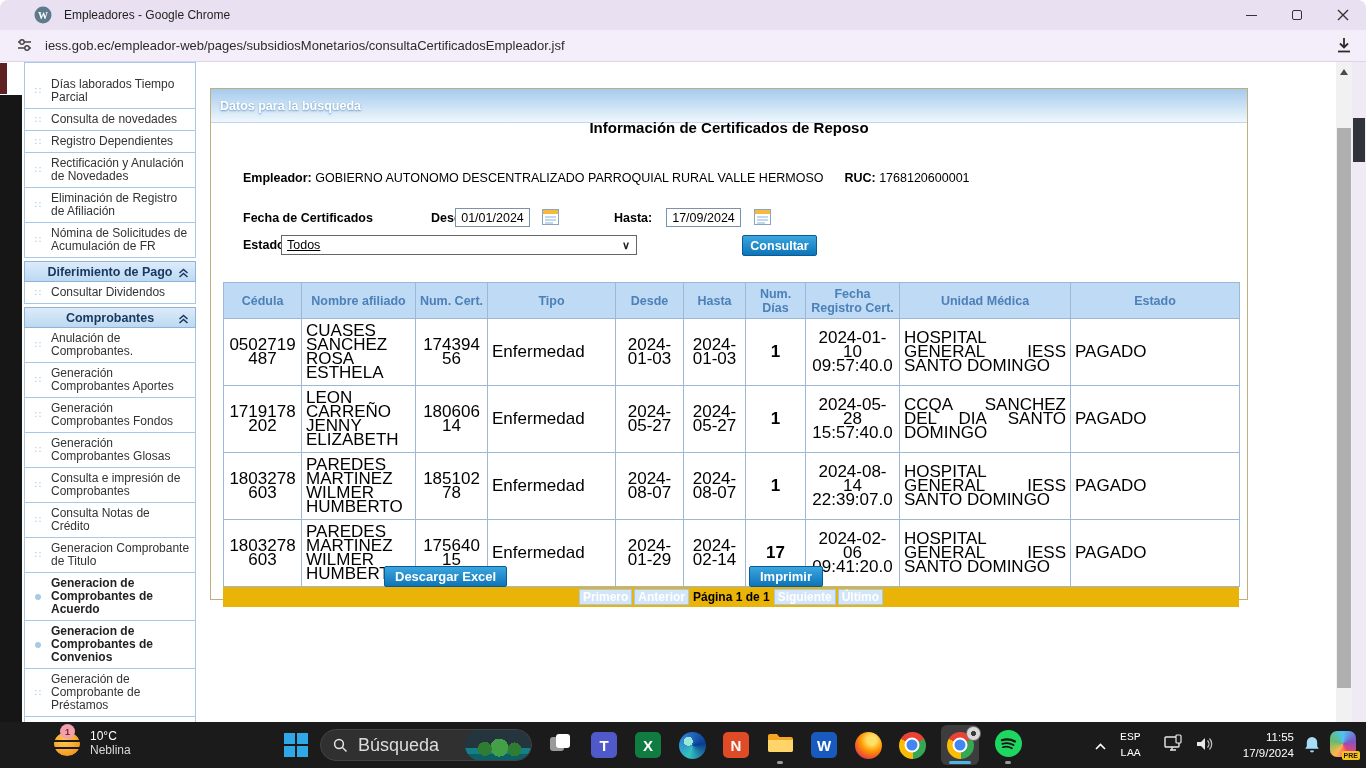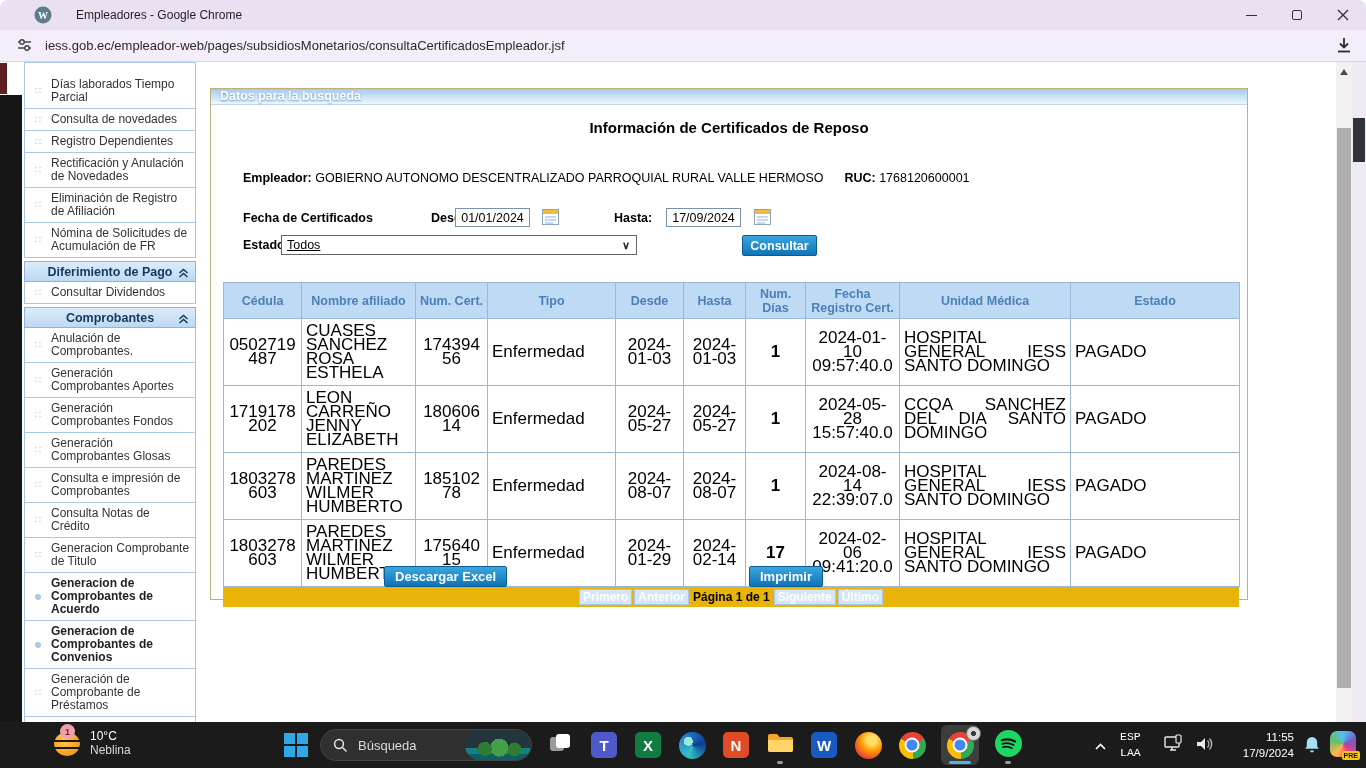--- a/index.html
+++ b/index.html
@@ -4,21 +4,21 @@
 <style>
   * { margin:0; padding:0; box-sizing:border-box; }
   html,body { width:1366px; height:768px; overflow:hidden; background:#000; }
   body { font-family:"Liberation Sans", sans-serif; }
   .screen { position:relative; width:1366px; height:768px; background:#fff; overflow:hidden; }
 
   
   .titlebar { position:absolute; left:0; top:0; width:1366px; height:30px;
     background:#E9E1F1; border-radius:8px 8px 0 0; display:flex; align-items:center; }
   .favicon { width:18px; height:18px; margin-left:34px; flex:0 0 auto; }
-  .win-title { margin-left:24px; font-size:12px; color:#1f1f1f; }
+  .win-title { margin-left:12px; font-size:12px; color:#1f1f1f; }
   .win-controls { position:absolute; right:0; top:0; height:30px; display:flex; }
   .win-btn { width:46px; height:30px; display:flex; align-items:center; justify-content:center; }
   .glyph-min { width:11px; height:0; border-top:1.4px solid #333; }
   .glyph-max { width:10px; height:10px; border:1.4px solid #333; border-radius:2px; }
 
   
   .urlbar { position:absolute; left:0; top:30px; width:1366px; height:32px;
     background:#F3EEF9; border-bottom:1px solid #DDD4E8; display:flex; align-items:center; }
   .url-text { margin-left:12px; font-size:13px; color:#2b2b2b; }
   .tune-wrap { margin-left:16px; display:flex; align-items:center; }
@@ -41,22 +41,22 @@
   .sb-item.bold .sb-label { font-weight:bold; color:#222; }
   .sb-section { display:flex; align-items:center; justify-content:center; position:relative;
     background:linear-gradient(#DDEBFA,#BCD9F2); border:1px solid #8FB4D9; margin-top:3px;
     height:21px; cursor:pointer; }
   .sb-section-label { font-size:12.5px; font-weight:bold; color:#17375E; }
   .sb-collapse { position:absolute; right:6px; top:3px; }
 
   
   .panel { position:absolute; left:210px; top:26px; width:1038px; height:512px;
     background:#fff; border:1px solid #C2AE7A; }
-  .panel-header { height:16px; background:linear-gradient(#A6CBEE,#D8EAF8 70%,#EFF7FD);
-    border-bottom:1px solid #BFD8EE; display:flex; align-items:flex-start; }
+  .panel-header { height:34px; background:linear-gradient(#A6CBEE,#D8EAF8 70%,#EFF7FD);
+    border-bottom:1px solid #BFD8EE; display:flex; align-items:center; }
   .panel-header span { margin-left:9px; font-size:12.5px; font-weight:bold; color:#fff;
     text-shadow:0 1px 2px rgba(90,140,190,.9); }
   .page-title { position:absolute; left:0; top:30px; width:100%; text-align:center;
     font-size:15px; font-weight:bold; color:#000; }
   .emp-row { position:absolute; left:32px; top:82px; font-size:12.5px; color:#000; }
   .emp-row b { font-weight:bold; }
   .emp-row .gap { display:inline-block; width:14px; }
 
   .form-label { position:absolute; font-size:12.5px; font-weight:bold; color:#000; }
   .date-input { position:absolute; width:75px; height:19px; border:1px solid #7A93AD; font-family:"Liberation Sans",sans-serif;
@@ -110,21 +110,21 @@
   .weather-temp { font-size:12px; color:#fff; line-height:14px; }
   .weather-cond { font-size:12px; color:#d8d8d8; line-height:14px; }
 
   .start-btn { position:absolute; left:284px; top:11px; width:24px; height:24px; display:grid;
     grid-template-columns:11px 11px; grid-template-rows:11px 11px; gap:2px; cursor:pointer; }
   .start-btn div { background:#2FA8E8; }
 
   .search-pill { position:absolute; left:320px; top:7px; width:212px; height:32px; border-radius:16px;
     background:#303030; border:1px solid #434343; display:flex; align-items:center; cursor:pointer; overflow:hidden; }
   .search-pill .mag { margin-left:12px; }
-  .search-pill .ph { margin-left:10px; font-size:13px; color:#DCDCDC; flex:1; }
+  .search-pill .ph { margin-left:10px; font-size:18px; color:#DCDCDC; flex:1; }
   .search-img { width:66px; height:32px; border-radius:16px; flex:0 0 auto;
     background:
       radial-gradient(circle at 30% 62%, #2E7D32 0 7px, transparent 7px),
       radial-gradient(circle at 52% 58%, #43A047 0 9px, transparent 9px),
       radial-gradient(circle at 75% 64%, #2E7D32 0 7px, transparent 7px),
       linear-gradient(#25353E 0 60%, #167F86 60% 78%, #0E5E66 78% 100%); }
 
   .tb-apps { position:absolute; left:545px; top:0; height:46px; display:flex; align-items:center; gap:14px; }
   .tb-app { position:relative; width:30px; height:40px; display:flex; align-items:center; justify-content:center; cursor:pointer; }
   .tb-app.active { background:#3D3D3D; border-radius:6px; width:38px; }

